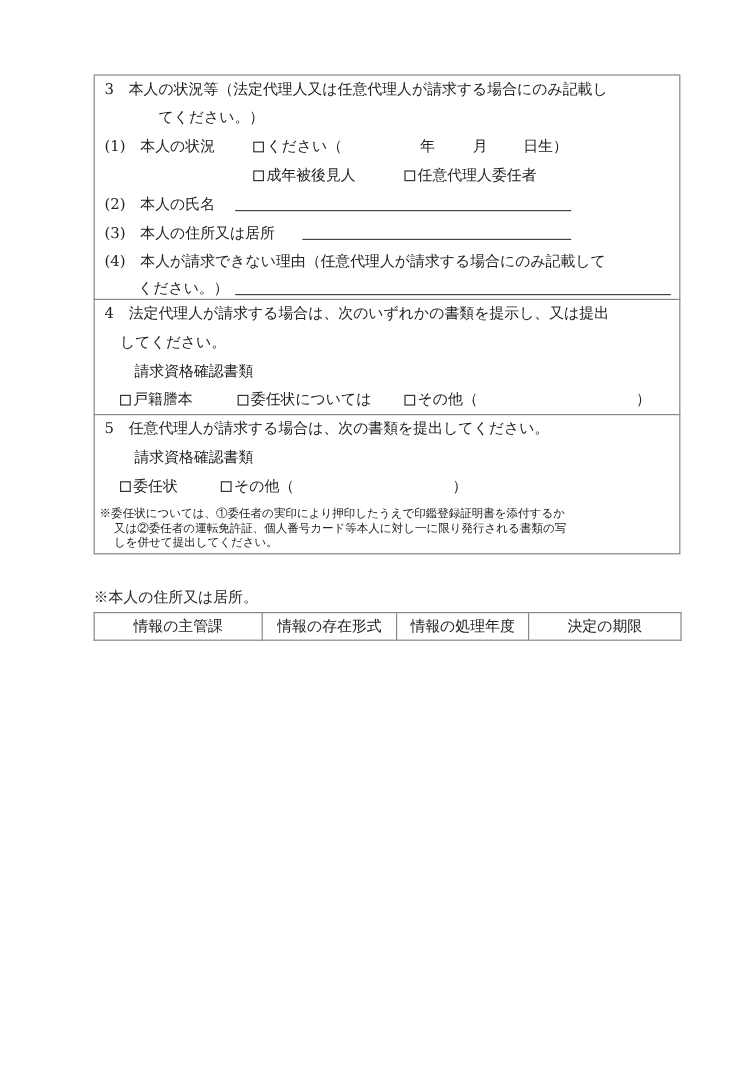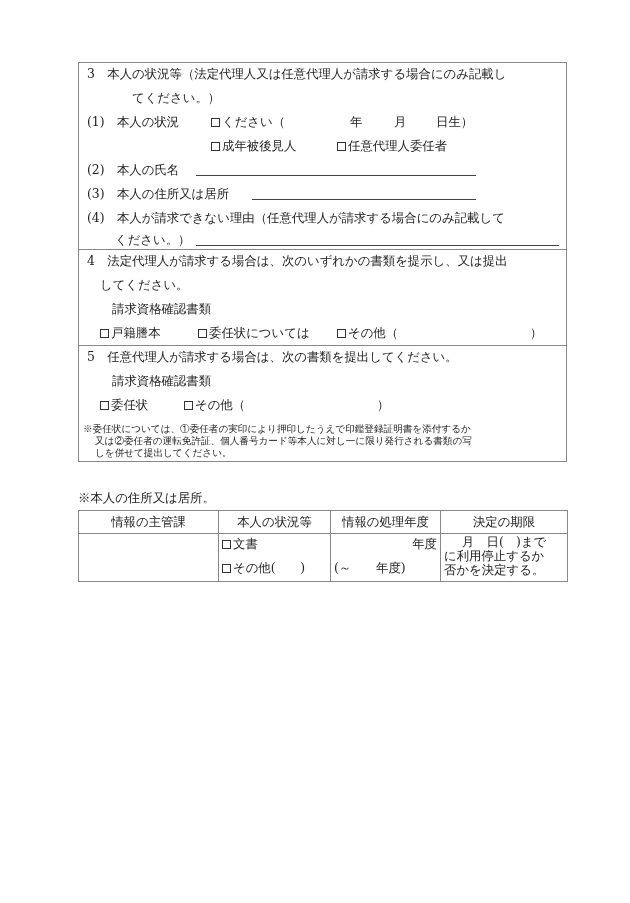--- a/index.html
+++ b/index.html
@@ -90,34 +90,18 @@
 <table class="info">
   <colgroup>
     <col style="width:140px">
       <col style="width:112px">
       <col style="width:110px">
       <col style="width:127px">
   </colgroup>
   <tbody>
       <tr>
     <th>情報の主管課</th>
-    <th>本人の状況等</th>
+    <th>情報の存在形式</th>
     <th>情報の処理年度</th>
     <th>決定の期限</th>
-  </tr>
-  <tr>
-    <td></td>
-    <td>
-      <span class="cell-line" style="margin-top:3px;"><span class="cb"></span><span>文書</span></span>
-      <span class="cell-line" style="margin-top:10px;"><span class="cb"></span><span>その他(　　)</span></span>
-    </td>
-    <td>
-      <span class="cell-line" style="margin-top:3px;text-align:right;">年度</span>
-      <span class="cell-line" style="margin-top:10px;">(～　　年度)</span>
-    </td>
-    <td>
-      <span class="cell-line" style="margin-top:1px;text-align:center;">月　日(　)まで</span>
-      <span class="cell-line">に利用停止するか</span>
-      <span class="cell-line">否かを決定する。</span>
-    </td>
   </tr>
 </tbody>
   </table>
 
 </body></html>

